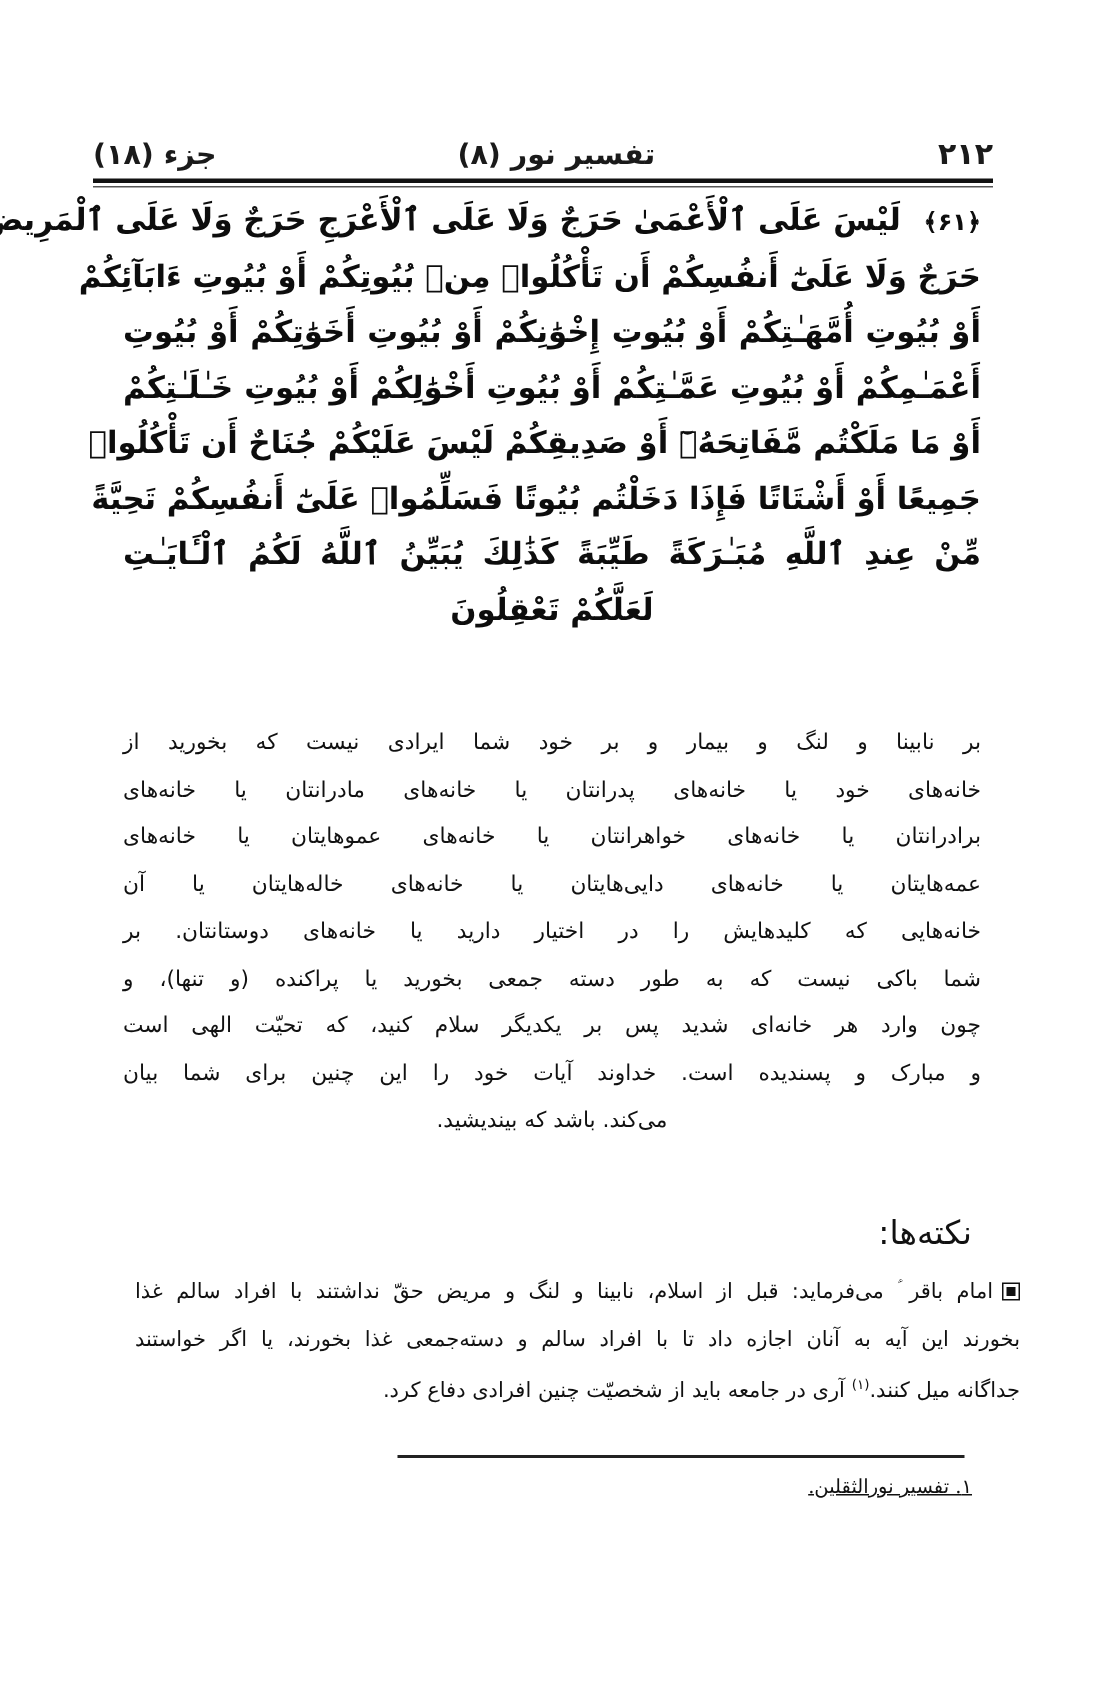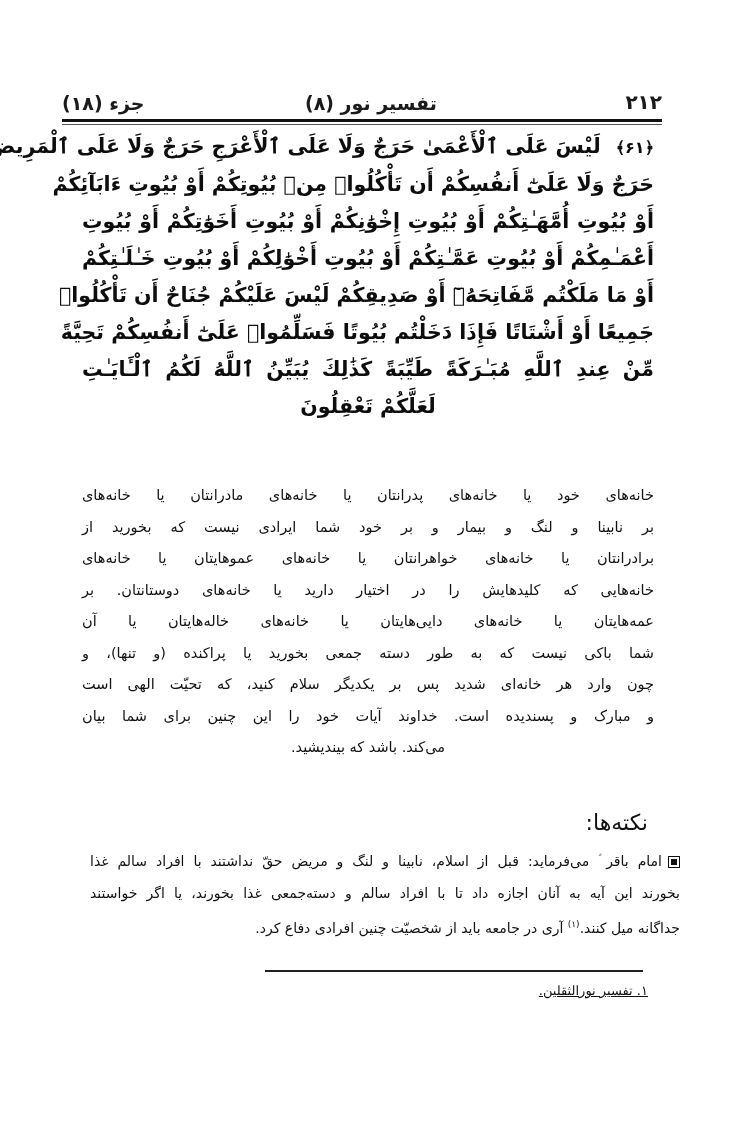--- a/index.html
+++ b/index.html
@@ -164,25 +164,25 @@
     <span class="vline">حَرَجٌ وَلَا عَلَىٰٓ أَنفُسِكُمْ أَن تَأْكُلُوا۟ مِنۢ بُيُوتِكُمْ أَوْ بُيُوتِ ءَابَآئِكُمْ</span>
     <span class="vline">أَوْ بُيُوتِ أُمَّهَـٰتِكُمْ أَوْ بُيُوتِ إِخْوَٰنِكُمْ أَوْ بُيُوتِ أَخَوَٰتِكُمْ أَوْ بُيُوتِ</span>
     <span class="vline">أَعْمَـٰمِكُمْ أَوْ بُيُوتِ عَمَّـٰتِكُمْ أَوْ بُيُوتِ أَخْوَٰلِكُمْ أَوْ بُيُوتِ خَـٰلَـٰتِكُمْ</span>
     <span class="vline">أَوْ مَا مَلَكْتُم مَّفَاتِحَهُۥٓ أَوْ صَدِيقِكُمْ لَيْسَ عَلَيْكُمْ جُنَاحٌ أَن تَأْكُلُوا۟</span>
     <span class="vline">جَمِيعًا أَوْ أَشْتَاتًا فَإِذَا دَخَلْتُم بُيُوتًا فَسَلِّمُوا۟ عَلَىٰٓ أَنفُسِكُمْ تَحِيَّةً</span>
     <span class="vline">مِّنْ عِندِ ٱللَّهِ مُبَـٰرَكَةً طَيِّبَةً كَذَٰلِكَ يُبَيِّنُ ٱللَّهُ لَكُمُ ٱلْـَٔايَـٰتِ</span>
     <span class="vline last">لَعَلَّكُمْ تَعْقِلُونَ</span>
   </div>
 
   <div class="translation">
+    <span class="tline">بر نابینا و لنگ و بیمار و بر خود شما ایرادی نیست که بخورید از</span>
     <span class="tline">خانه‌های خود یا خانه‌های پدرانتان یا خانه‌های مادرانتان یا خانه‌های</span>
-    <span class="tline">بر نابینا و لنگ و بیمار و بر خود شما ایرادی نیست که بخورید از</span>
     <span class="tline">برادرانتان یا خانه‌های خواهرانتان یا خانه‌های عموهایتان یا خانه‌های</span>
+    <span class="tline">عمه‌هایتان یا خانه‌های دایی‌هایتان یا خانه‌های خاله‌هایتان یا آن</span>
     <span class="tline">خانه‌هایی که کلیدهایش را در اختیار دارید یا خانه‌های دوستانتان. بر</span>
-    <span class="tline">عمه‌هایتان یا خانه‌های دایی‌هایتان یا خانه‌های خاله‌هایتان یا آن</span>
     <span class="tline">شما باکی نیست که به طور دسته جمعی بخورید یا پراکنده (و تنها)، و</span>
     <span class="tline">چون وارد هر خانه‌ای شدید پس بر یکدیگر سلام کنید، که تحیّت الهی است</span>
     <span class="tline">و مبارک و پسندیده است. خداوند آیات خود را این چنین برای شما بیان</span>
     <span class="tline last">می‌کند. باشد که بیندیشید.</span>
   </div>
 
   <div class="notes-heading">نکته‌ها:</div>
 
   <div class="notes-body">
     <span class="nline"><span class="bullet-box"></span><span>امام باقر ؑ می‌فرماید: قبل از اسلام، نابینا و لنگ و مریض حقّ نداشتند با افراد سالم غذا</span></span>

